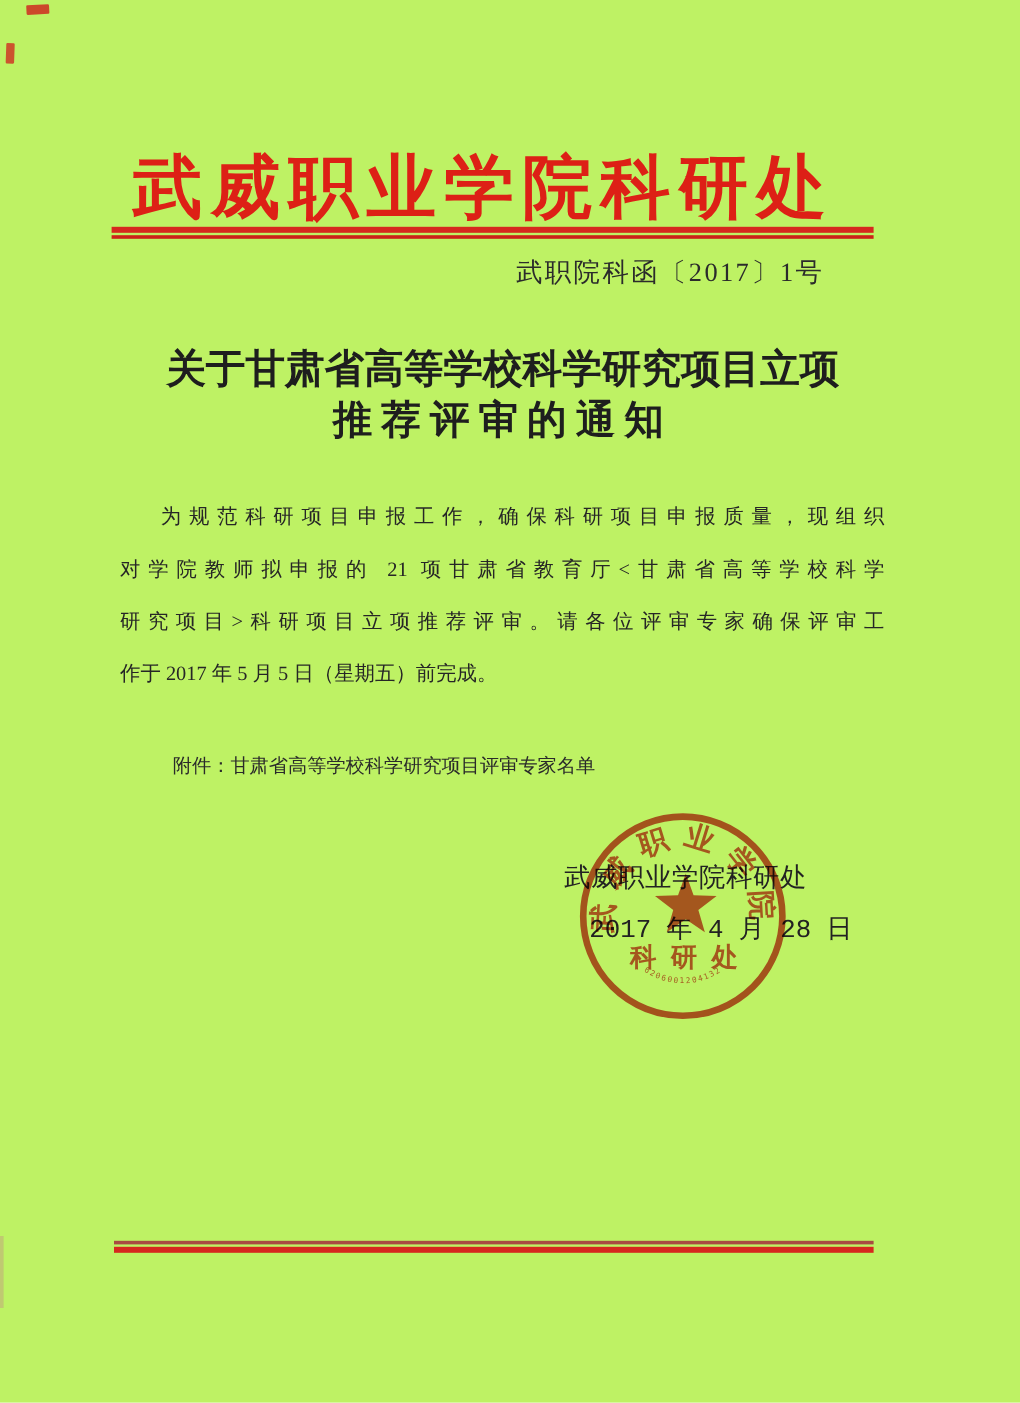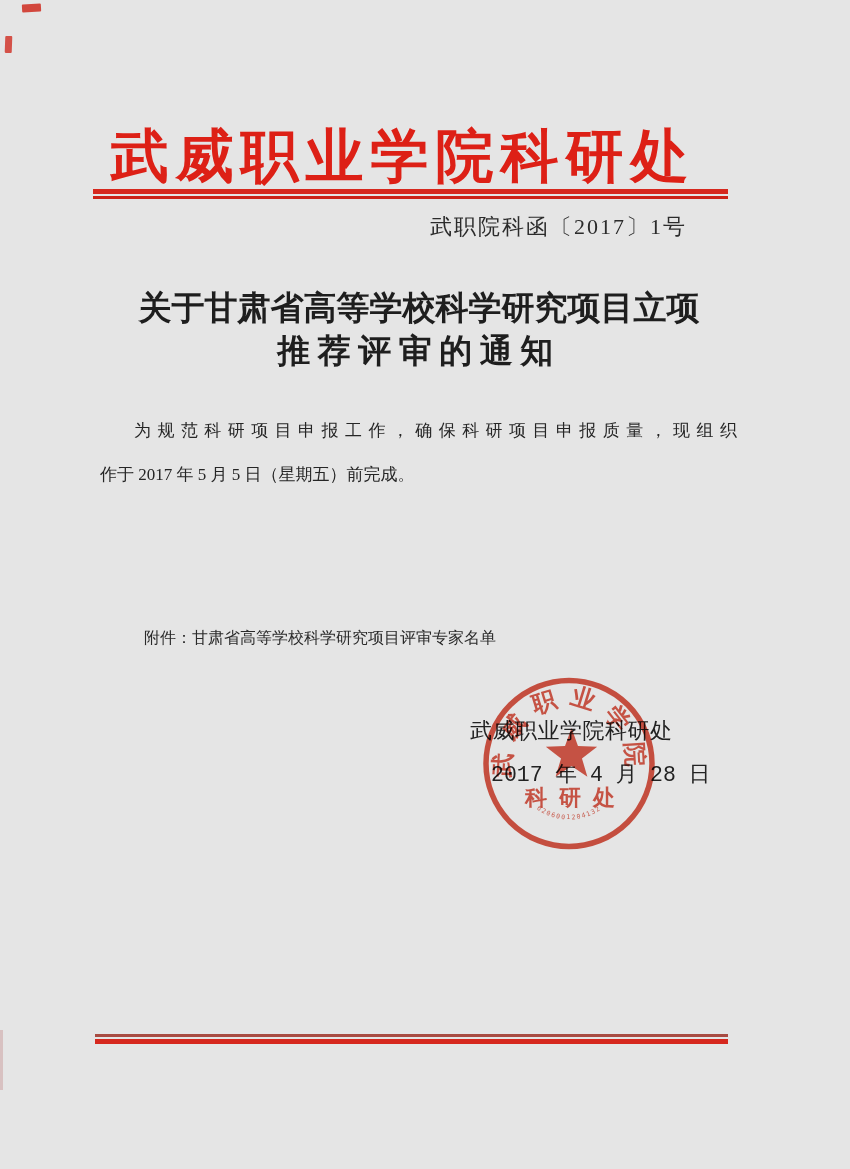--- a/index.html
+++ b/index.html
@@ -1,19 +1,19 @@
 <!DOCTYPE html>
 <html><head>
 <meta charset="utf-8">
 <style>
   html,body{margin:0;padding:0;background:#ffffff;}
   .page{
     position:relative;
     width:850px;height:1169px;
-    background:#e5e5e5;
+    background:#bef264;
     overflow:hidden;
     font-family:"Liberation Serif","DejaVu Serif",serif;
     color:#262626;
   }
   
   .org-title{
     position:absolute;top:118px;left:-22px;width:850px;
     text-align:center;
     font-size:58px;font-weight:bold;
     letter-spacing:7px;
@@ -82,20 +82,22 @@
 
   <div class="doc-number">武职院科函〔2017〕1号</div>
 
   <div class="doc-title">
     <div class="t1">关于甘肃省高等学校科学研究项目立项</div>
     <div class="t2">推荐评审的通知</div>
   </div>
 
   <div class="body-text">
     <div class="body-line first">为规范科研项目申报工作，确保科研项目申报质量，现组织</div>
+    <div class="body-line">对学院教师拟申报的 21 项甘肃省教育厅&lt;甘肃省高等学校科学</div>
+    <div class="body-line">研究项目&gt;科研项目立项推荐评审。请各位评审专家确保评审工</div>
     <div class="body-line last">作于 2017 年 5 月 5 日（星期五）前完成。</div>
   </div>
 
   <div class="attachment">附件：甘肃省高等学校科学研究项目评审专家名单</div>
 
   <div class="sig-org">武威职业学院科研处</div>
   <div class="sig-date">2017 年 4 月 28 日</div>
 
   <svg class="seal" viewBox="0 0 181 181" xmlns="http://www.w3.org/2000/svg">
     <defs>

